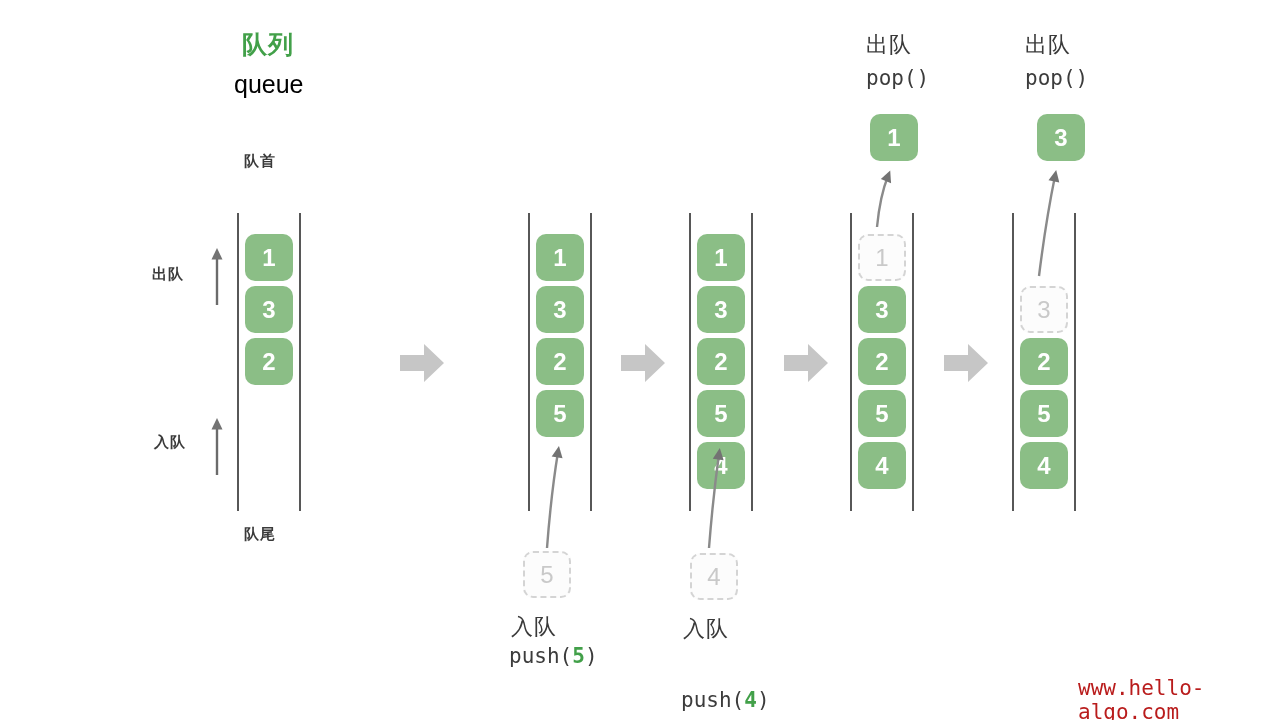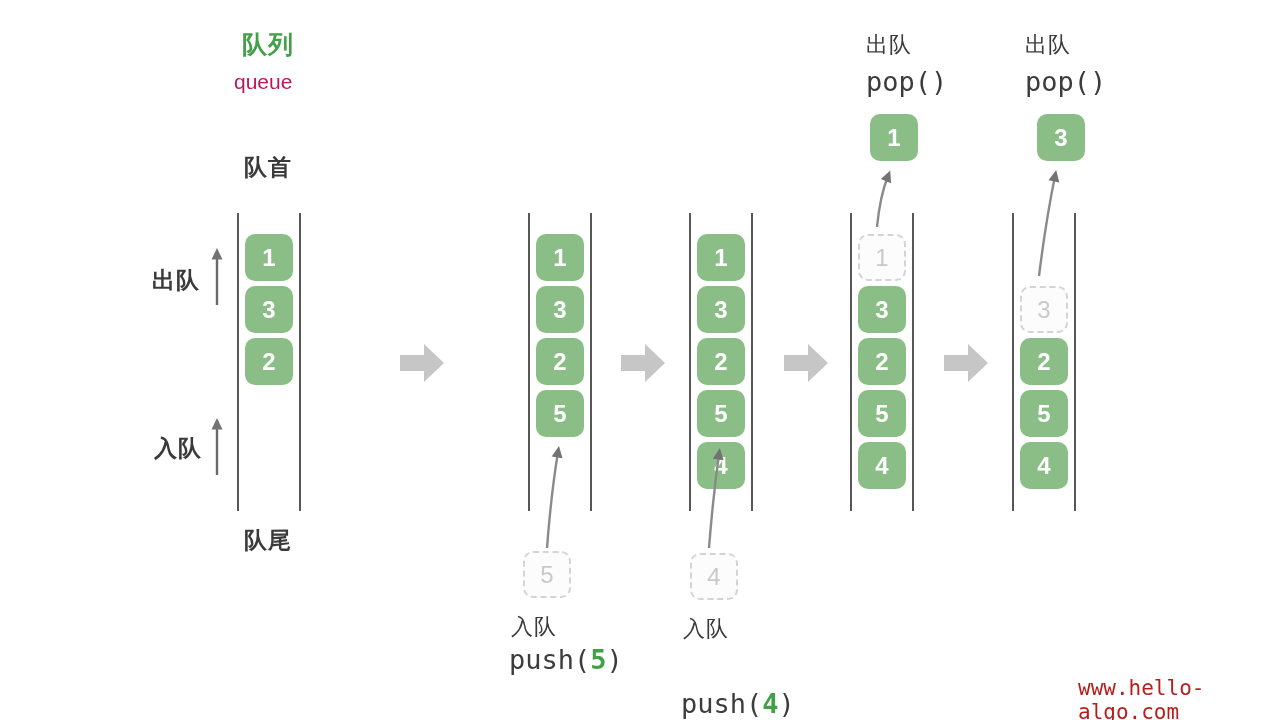--- a/index.html
+++ b/index.html
@@ -2,25 +2,25 @@
 <html><head>
 <meta charset="utf-8">
 <style>
   html,body{margin:0;padding:0;background:#ffffff;}
   .figure{
     position:relative;width:1280px;height:720px;background:#ffffff;overflow:hidden;
     font-family:"Liberation Sans",sans-serif;color:#3a3a3a;
   }
   .abs{position:absolute;}
   .title-zh{font-size:25px;font-weight:700;color:#42a049;letter-spacing:1px;}
-  .title-en{font-size:21px;color:#be185d;}
-  .lbl{font-size:23px;font-weight:700;color:#3a3a3a;letter-spacing:1px;}
+  .title-en{font-size:25px;color:#000000;}
+  .lbl{font-size:15px;font-weight:700;color:#3a3a3a;letter-spacing:1px;}
   .ann-zh{position:absolute;font-size:22px;font-weight:400;color:#3a3a3a;letter-spacing:1px;white-space:nowrap;}
   .mono{font-family:"DejaVu Sans Mono","Liberation Mono",monospace;}
-  .ann-code{position:absolute;font-size:27px;color:#3c3c3c;white-space:nowrap;}
+  .ann-code{position:absolute;font-size:21px;color:#3c3c3c;white-space:nowrap;}
   .ann-code .arg{color:#42a049;font-weight:700;}
   .col{position:absolute;top:0;width:64px;height:720px;}
   .vline{position:absolute;top:213px;width:2px;height:298px;background:#575757;}
   .vline.l{left:0;}
   .vline.r{left:62px;}
   .box{
     position:absolute;left:8px;width:48px;height:47px;box-sizing:border-box;
     border-radius:10px;background:#8bbe86;color:#ffffff;
     font-size:24px;font-weight:700;
     display:flex;align-items:center;justify-content:center;

